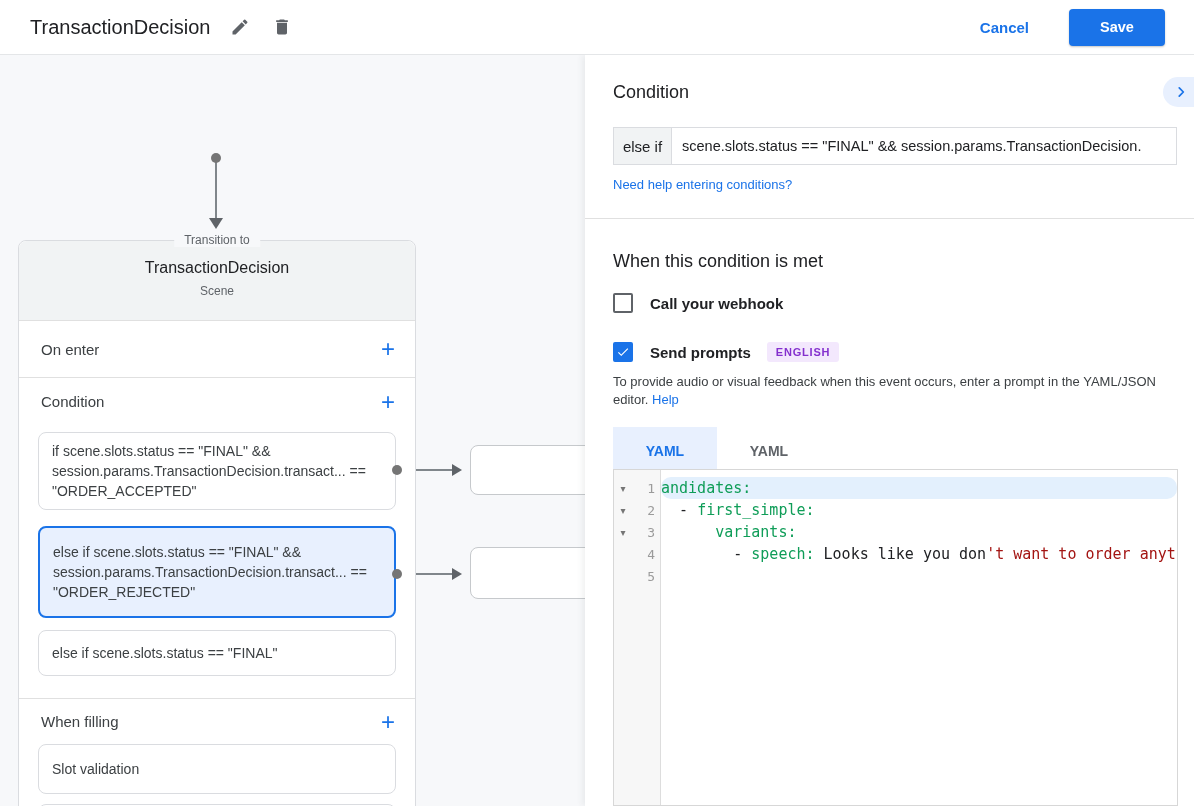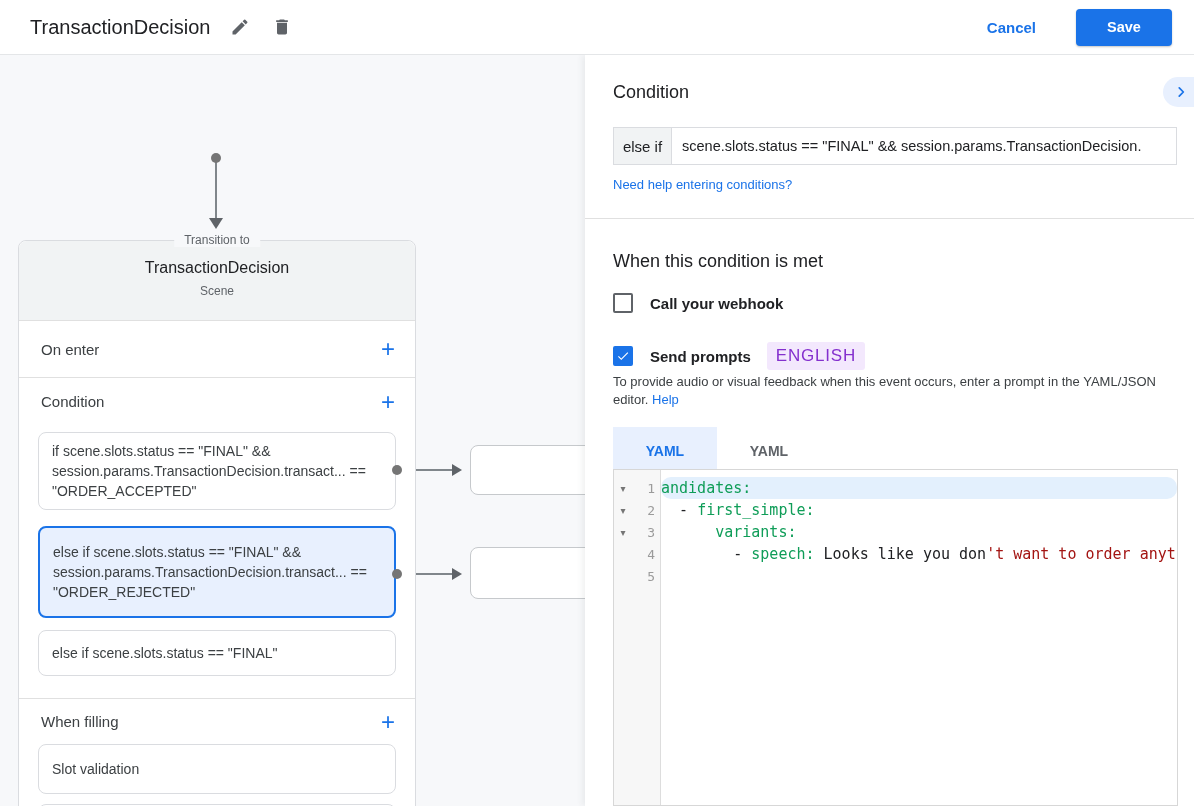--- a/index.html
+++ b/index.html
@@ -10,21 +10,21 @@
   .topbar { position:absolute; left:0; top:0; width:1194px; height:55px; background:#fff;
     border-bottom:1px solid #e4e6e8; display:flex; align-items:center; z-index:30; }
   .topbar-title { font-size:20px; color:#202124; margin-left:30px; }
   .icon-btn { width:24px; height:24px; margin-left:18px; border:none; background:none; cursor:pointer;
     display:flex; align-items:center; justify-content:center; }
   .icon-btn svg { fill:#5f6368; }
   .topbar-spacer { flex:1; }
   .cancel-btn { background:none; border:none; color:#1a73e8; font-size:15px; font-weight:700;
     margin-right:40px; cursor:pointer; font-family:inherit; }
   .save-btn { background:#1a73e8; color:#fff; border:none; border-radius:4px; width:96px; height:37px;
-    font-size:14.5px; font-weight:700; margin-right:22px; cursor:pointer; font-family:inherit;
+    font-size:14.5px; font-weight:700; margin-right:29px; cursor:pointer; font-family:inherit;
     box-shadow:0 1px 2px rgba(60,64,67,.3); }
 
   
   .canvas { position:absolute; left:0; top:55px; width:1194px; height:751px; background:#f7f8fa; overflow:hidden; }
 
   .tfrom-box { position:absolute; left:85px; top:15px; width:262px; height:88px; background:#fff;
     border:1px solid #c6c9cc; border-radius:6px; display:flex; align-items:center; justify-content:center; }
   .legend { position:absolute; top:-8px; left:50%; transform:translateX(-50%); background:#f7f8fa;
     padding:0 10px; font-size:12px; color:#5f6368; white-space:nowrap; }
   .tfrom-text { font-size:15px; color:#202124; }
@@ -82,21 +82,21 @@
     font-family:inherit; outline:none; background:#fff; }
   .help-link { position:absolute; left:28px; top:122px; font-size:13px; color:#1a73e8;
     text-decoration:none; cursor:pointer; }
   .panel-divider { position:absolute; left:0; top:163px; width:609px; height:1px; background:#e0e0e0; }
 
   .check-row { position:absolute; left:28px; display:flex; align-items:center; cursor:pointer; }
   .checkbox { width:20px; height:20px; border:2px solid #5f6368; border-radius:2px; background:#fff; }
   .checkbox.checked { border-color:#1a73e8; background:#1a73e8; display:flex; align-items:center;
     justify-content:center; }
   .check-label { font-size:15px; font-weight:700; color:#202124; margin-left:17px; }
-  .lang-badge { margin-left:16px; background:#f3e8fd; color:#8430ce; font-size:17px; font-weight:400;
+  .lang-badge { margin-left:16px; background:#f3e8fd; color:#8430ce; font-size:11px; font-weight:700;
     letter-spacing:.8px; padding:4px 9px; border-radius:3px; }
 
   .panel-desc { position:absolute; left:28px; top:318px; width:558px; font-size:13px; line-height:18px;
     color:#3c4043; }
   .panel-desc a { color:#1a73e8; text-decoration:none; cursor:pointer; }
 
   .tabs { position:absolute; left:28px; top:372px; display:flex; }
   .tab { width:104px; height:48px; display:flex; align-items:center; justify-content:center;
     font-size:14px; font-weight:700; color:#5f6368; cursor:pointer; }
   .tab.active { background:#e8f0fe; color:#1a73e8; }

